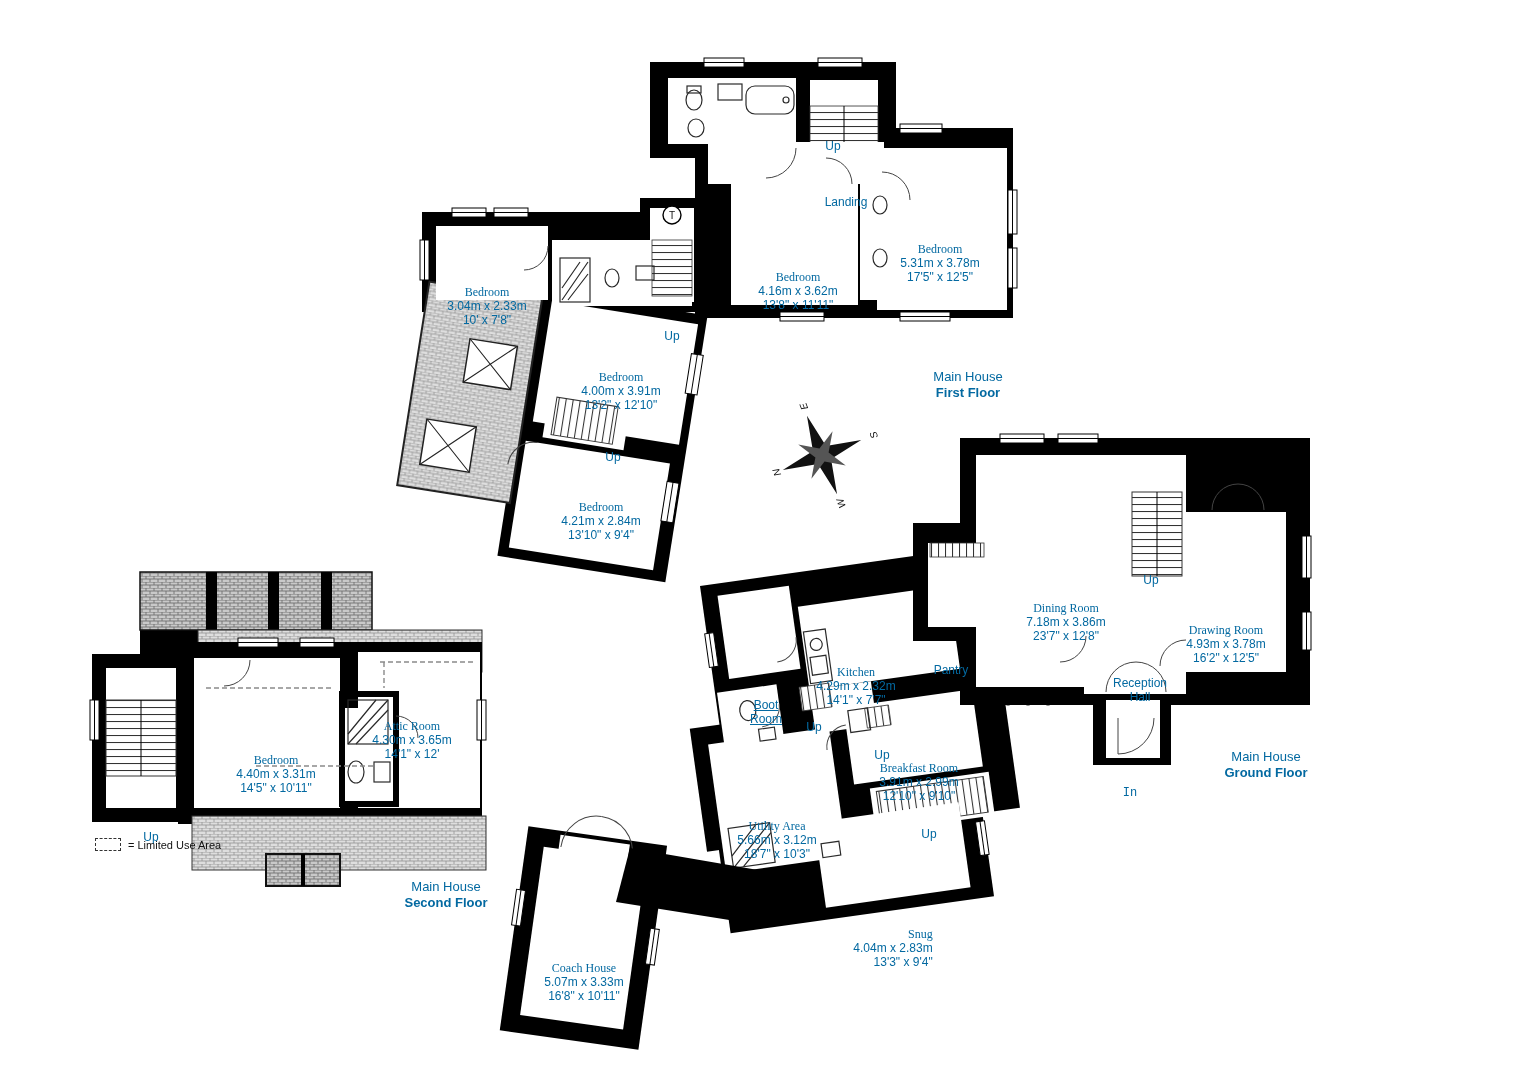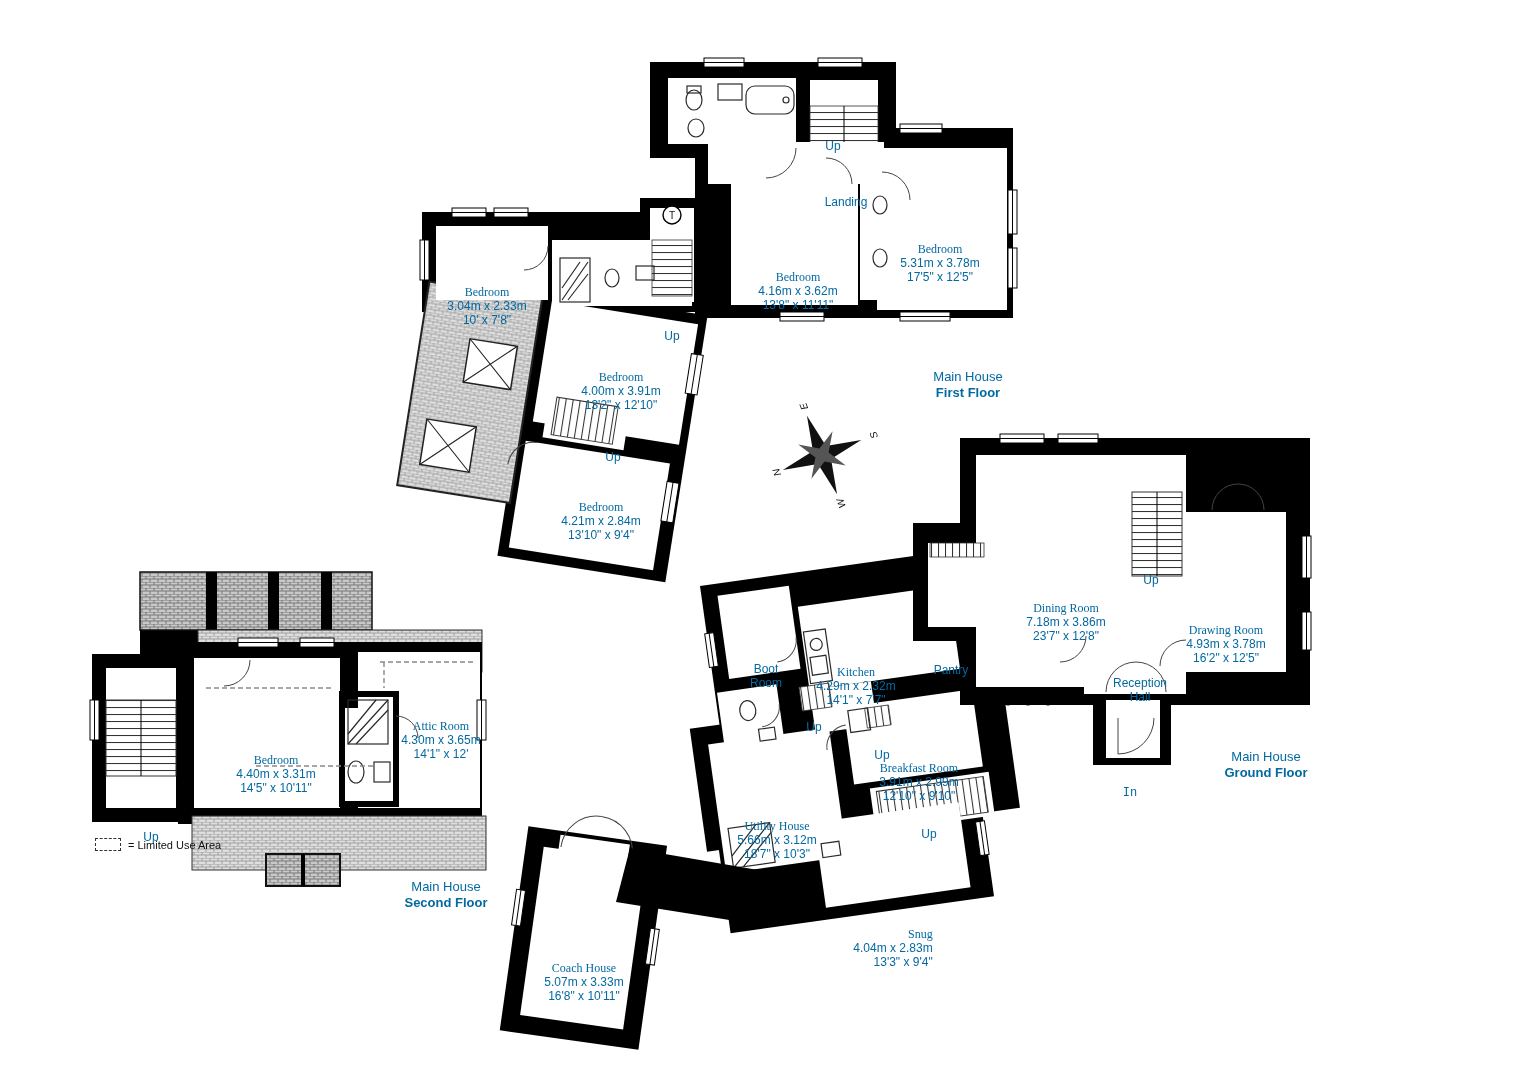--- a/index.html
+++ b/index.html
@@ -336,50 +336,50 @@
 </div>
 <div class="lbl rl" style="left:1226px;top:600px;">
   <div class="nm">Drawing Room</div>
   <div>4.93m x 3.78m</div>
   <div>16'2" x 12'5"</div>
 </div>
 <div class="lbl rl wrap w70" style="left:1140px;top:646px;">
   <div>Reception Hall</div>
 </div>
 <div class="lbl sl" style="left:951px;top:626px;">Pantry</div>
-<div class="lbl rl wrap w50" style="left:766px;top:632px;">
+<div class="lbl rl wrap w50" style="left:766px;top:668px;text-decoration:underline;">
   <div>Boot Room</div>
 </div>
 <div class="lbl rl" style="left:856px;top:642px;">
   <div class="nm">Kitchen</div>
   <div>4.29m x 2.32m</div>
   <div>14'1" x 7'7"</div>
 </div>
 <div class="lbl rl" style="left:919px;top:738px;">
   <div class="nm">Breakfast Room</div>
   <div>3.91m x 2.99m</div>
   <div>12'10" x 9'10"</div>
 </div>
 <div class="lbl rl" style="left:777px;top:796px;">
-  <div class="nm">Utility House</div>
+  <div class="nm">Utility Area</div>
   <div>5.66m x 3.12m</div>
   <div>18'7" x 10'3"</div>
 </div>
 <div class="lbl rl" style="left:893px;top:904px;text-align:right;">
   <div class="nm">Snug</div>
   <div>4.04m x 2.83m</div>
   <div>13'3" x 9'4"</div>
 </div>
 
 <div class="lbl rl" style="left:276px;top:730px;">
   <div class="nm">Bedroom</div>
   <div>4.40m x 3.31m</div>
   <div>14'5" x 10'11"</div>
 </div>
-<div class="lbl rl" style="left:441px;top:696px;">
+<div class="lbl rl" style="left:412px;top:696px;">
   <div class="nm">Attic Room</div>
   <div>4.30m x 3.65m</div>
   <div>14'1" x 12'</div>
 </div>
 <div class="lbl rl" style="left:584px;top:938px;">
   <div class="nm">Coach House</div>
   <div>5.07m x 3.33m</div>
   <div>16'8" x 10'11"</div>
 </div>
 

